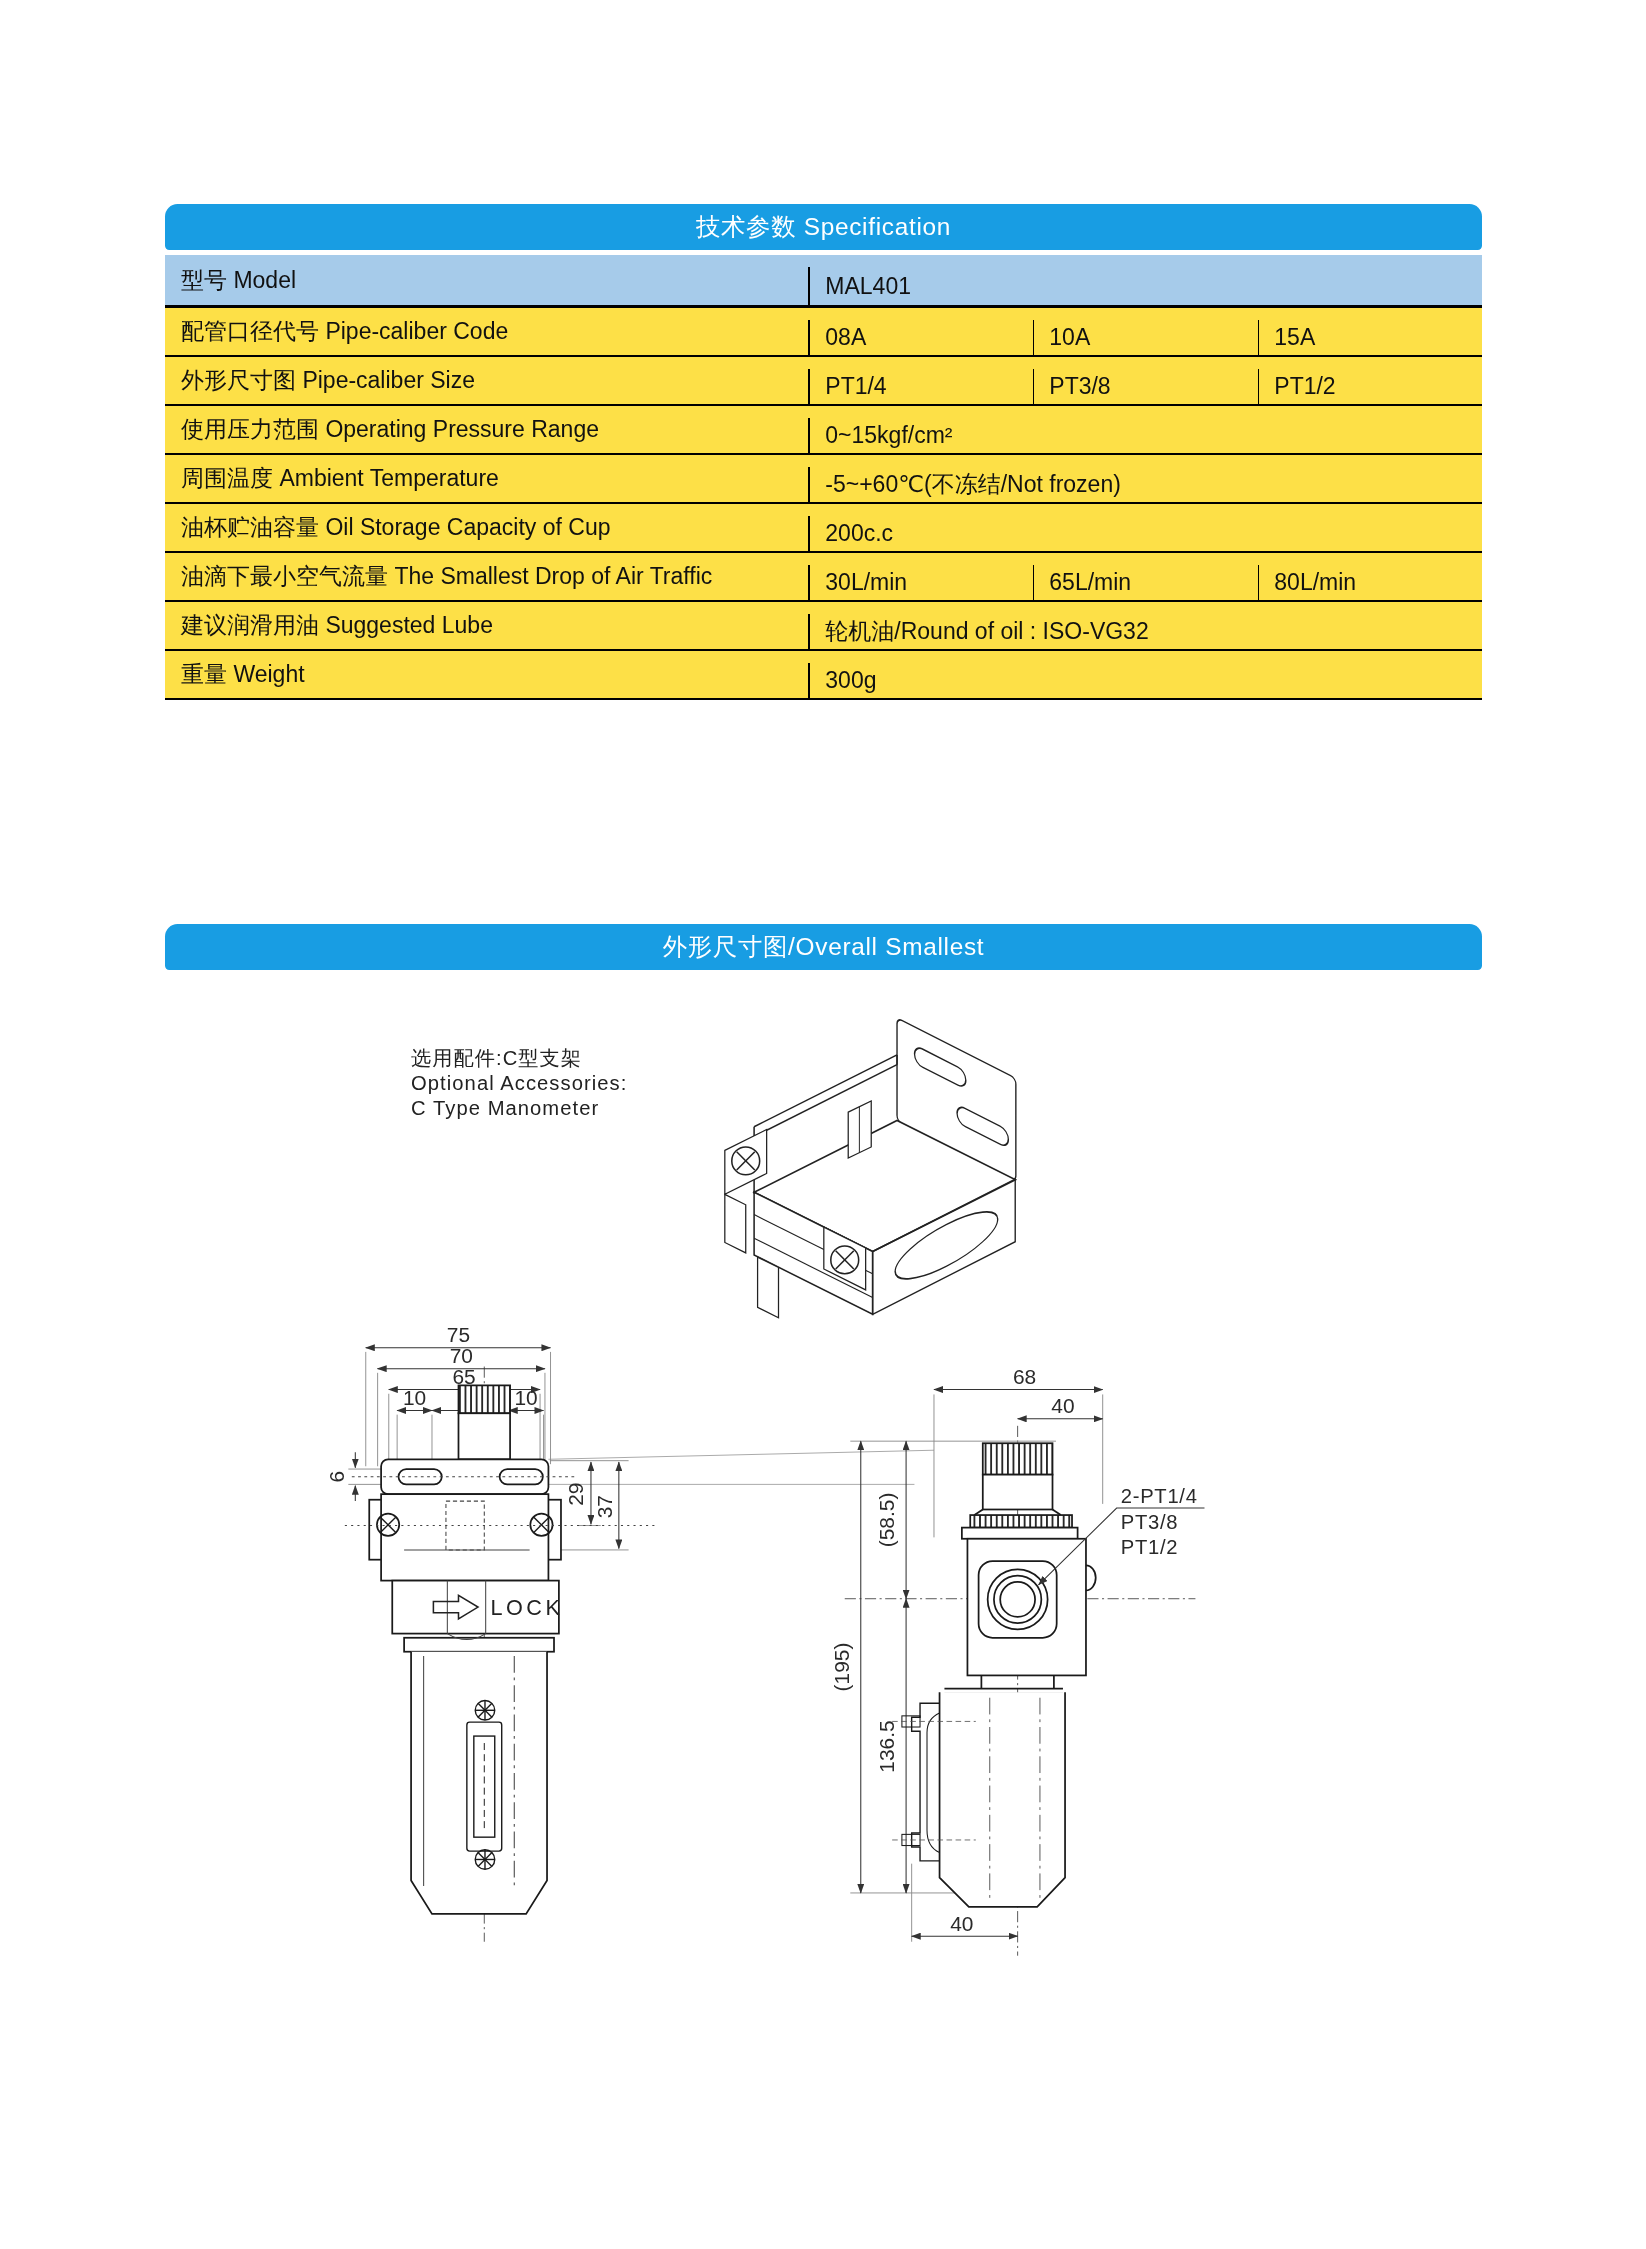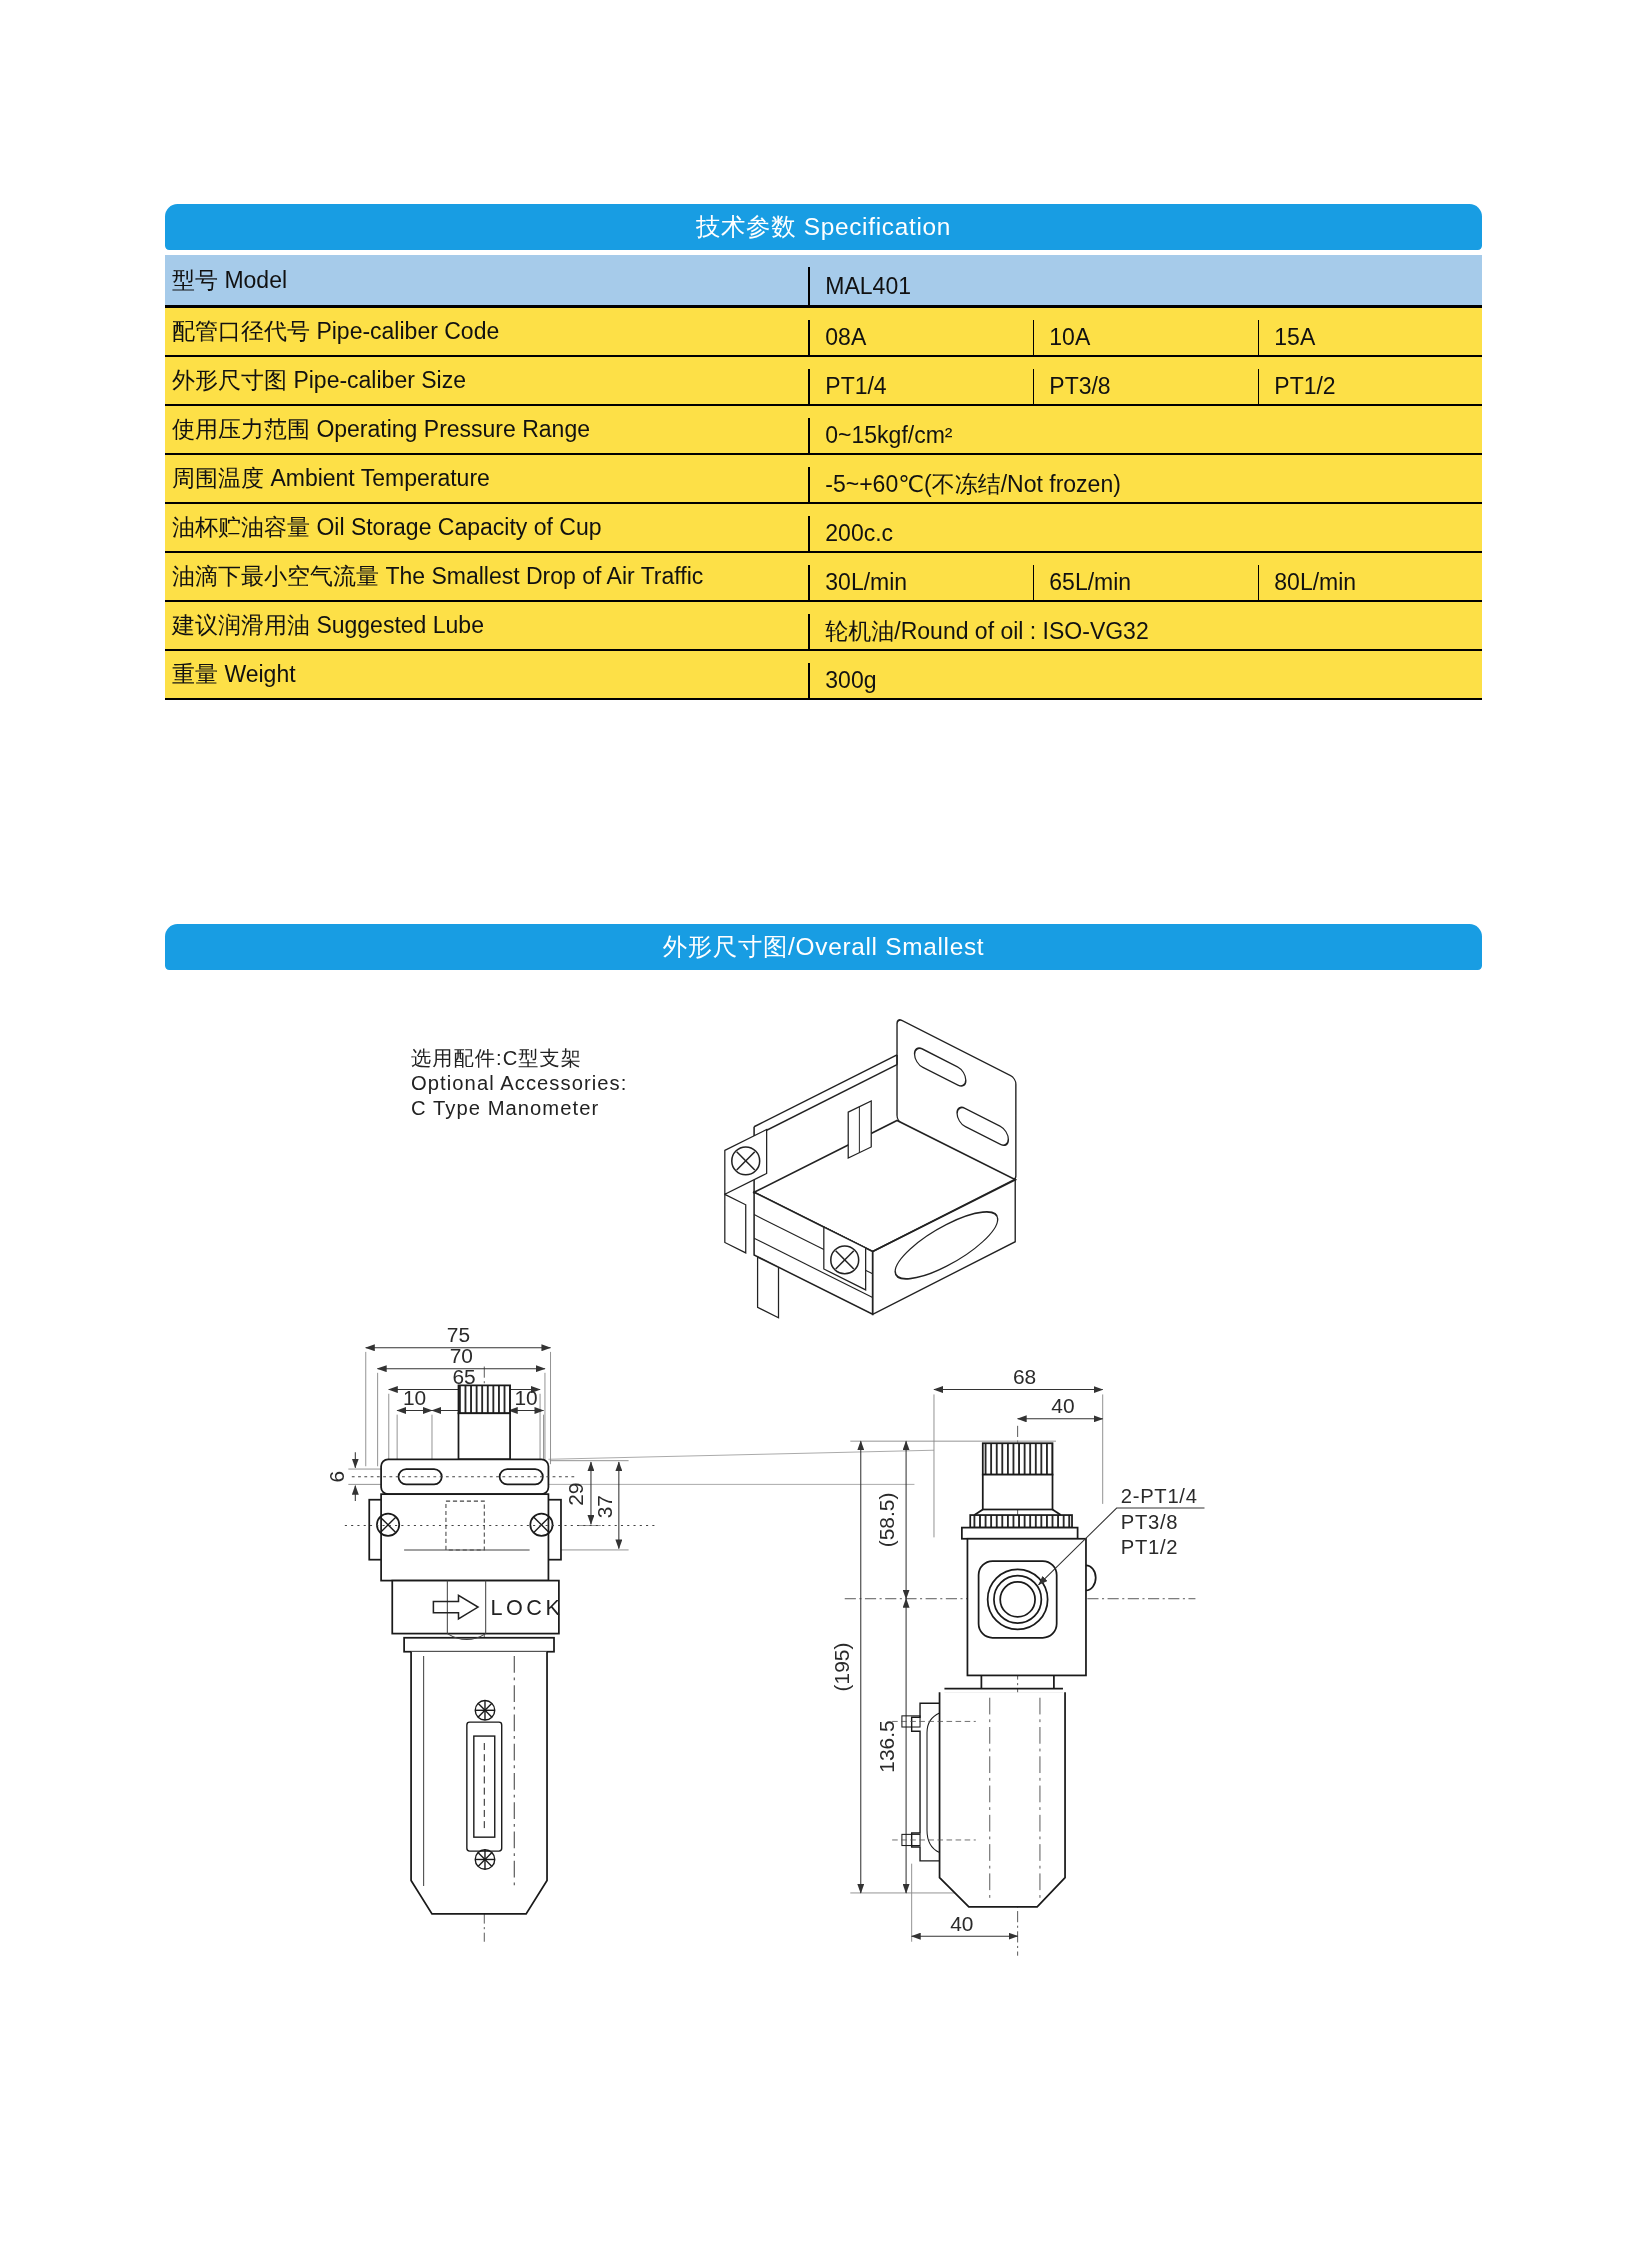--- a/index.html
+++ b/index.html
@@ -15,21 +15,21 @@
     letter-spacing:0.7px;
   }
   
   .spec-table { position:absolute; left:165px; top:255px; width:1317px; font-size:23px; }
   .model-row {
     display:flex; height:50px; background:#A6CBEA; border-bottom:3.5px solid #000;
   }
   .trow { display:flex; height:47px; border-bottom:2.1px solid #000; background:#fde047; }
   .trow.last { border-bottom-width:2.8px; }
   .tcell { display:flex; align-items:center; box-sizing:border-box; overflow:hidden; white-space:nowrap; }
-  .tlabel { flex:0 0 643px; padding-left:7px; }
+  .tlabel { flex:0 0 643px; padding-left:16px; }
   .tval { border-left:2.8px solid #000; padding-left:15.3px;margin-top:12px; }
   .tval.single { flex:1 1 auto; }
   .v3 { flex:0 0 225px; }
   .v3.mid, .v3.lastcol { border-left-width:1.4px;text-align:center; }
   .v3.lastcol { flex:1 1 auto; }
   
   .drawings { position:absolute; left:158px; top:997px; width:1317px; height:1018px; }
   svg { display:block; }
   text { font-family:"Liberation Sans","DejaVu Sans",sans-serif; fill:#2a2a2a; }
   .dimtxt { font-size:30px; }

